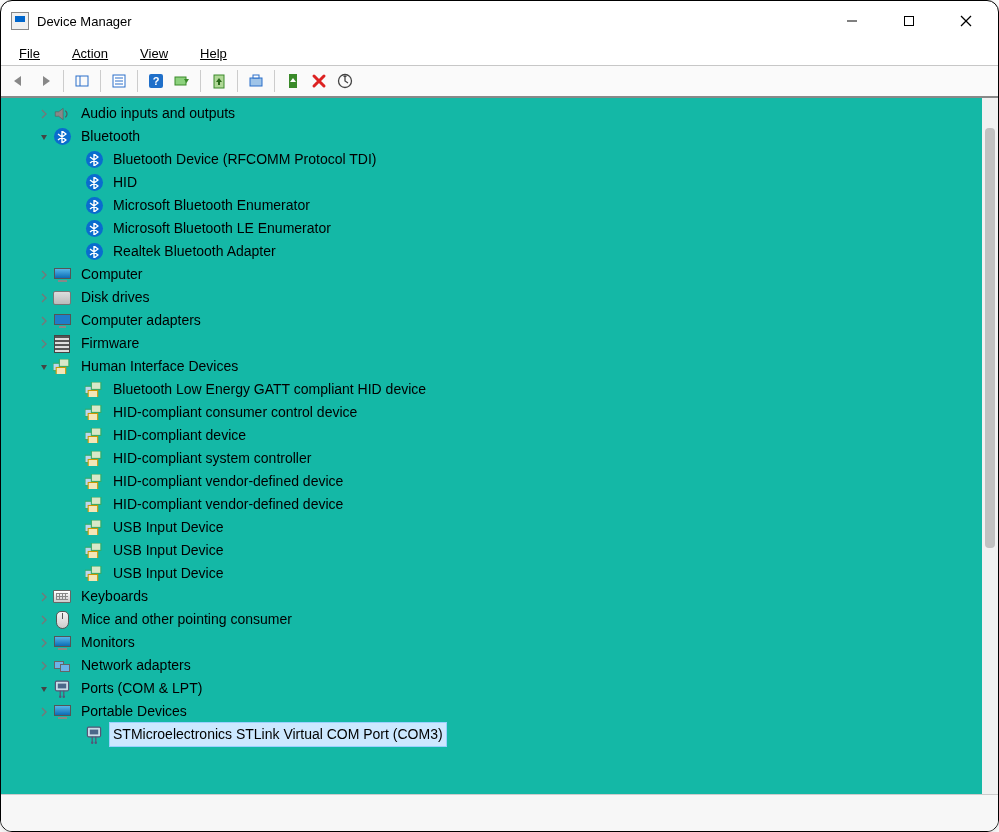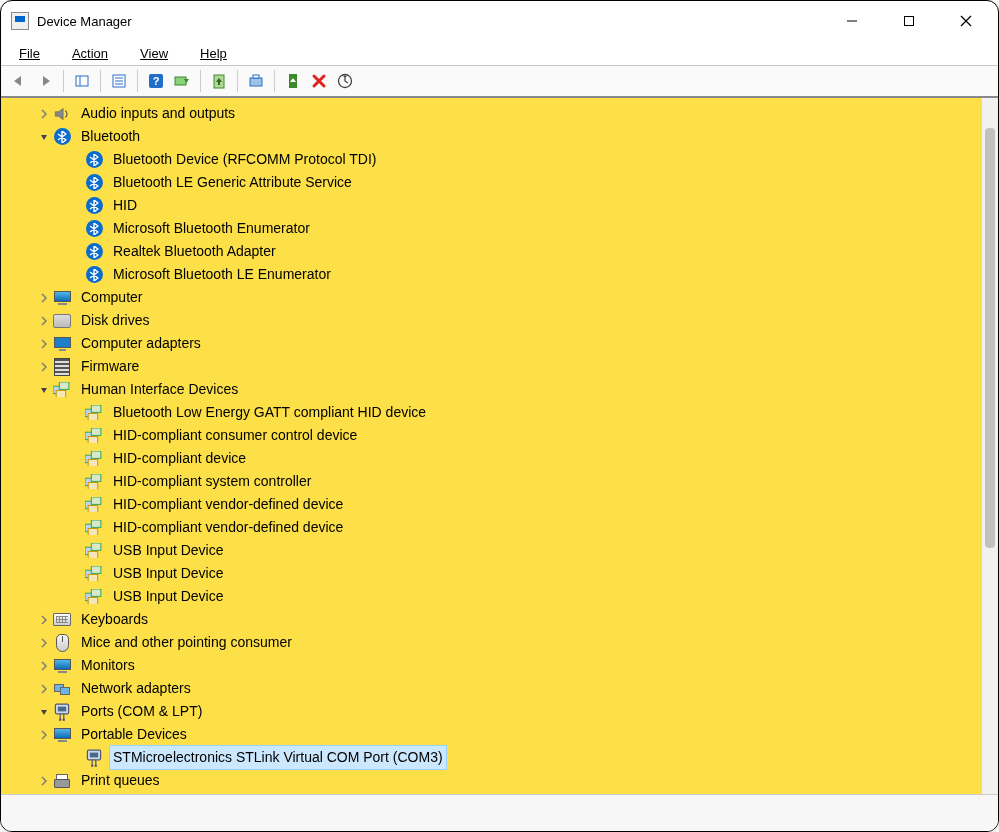--- a/index.html
+++ b/index.html
@@ -7,21 +7,21 @@
 .titlebar{height:40px;display:flex;align-items:center;padding:0 4px 0 10px}
 .titlebar .title{font-size:13px;margin-left:8px;flex:1}
 .titlebar .controls{display:flex;height:100%}
 .titlebar .controls .btn{width:57px;height:100%;display:flex;align-items:center;justify-content:center}
 .menubar{height:24px;display:flex;align-items:center;padding:0 10px;gap:16px;font-size:13px}
 .menubar .mitem{padding:2px 8px}
 .menubar .mitem span{text-decoration:underline}
 .toolbar{height:30px;border-top:1px solid #c7c7c7;border-bottom:2px solid #888;background:#fafafa;display:flex;align-items:center;padding:0 6px;gap:2px}
 .toolbar .tb{width:22px;height:22px;display:flex;align-items:center;justify-content:center;border:1px solid transparent;border-radius:2px}
 .toolbar .sep{width:1px;height:22px;background:#ccc;margin:0 4px}
-.client{flex:1;display:flex;overflow:hidden;position:relative;background:#fde047}
+.client{flex:1;display:flex;overflow:hidden;position:relative;background:#14b8a6}
 .tree{flex:1;overflow-y:auto;padding:4px 0 4px 8px}
 .scrollbar{width:16px;background:#f1f1f1;height:100%;display:flex;flex-direction:column;align-items:center}
 .scrollbar .thumb{width:10px;background:#c1c1c1;border-radius:4px;margin-top:30px;height:420px}
 .node{display:flex;align-items:center;height:23px;line-height:23px;white-space:nowrap}
 .chev{width:14px;height:14px;display:flex;align-items:center;justify-content:center;color:#666;font-size:10px;margin-right:2px}
 .chev.none{visibility:hidden}
 .icn{width:18px;height:18px;margin-right:6px;flex-shrink:0;display:flex;align-items:center;justify-content:center}
 .lbl{padding:0 3px;border:1px solid transparent}
 .lbl.sel{background:#cce8ff;border:1px solid #99d1ff}
 .d0{padding-left:28px}
@@ -205,65 +205,54 @@
         </div>
         <div class="node d1">
           <span class="chev none"></span>
           <span class="icn">
             <span class="i-bt">
               <svg viewBox="0 0 10 12">
                 <path d="M5 0 L5 12 L9 9 L1 3 M5 0 L9 3 L1 9" fill="none" stroke="#fff" stroke-width="1.4" stroke-linejoin="round"></path>
               </svg>
             </span>
           </span>
-          <span class="lbl">Bluetooth LE Generic Attribute Service</span>
+          <span class="lbl">HID</span>
         </div>
         <div class="node d1">
           <span class="chev none"></span>
           <span class="icn">
             <span class="i-bt">
               <svg viewBox="0 0 10 12">
                 <path d="M5 0 L5 12 L9 9 L1 3 M5 0 L9 3 L1 9" fill="none" stroke="#fff" stroke-width="1.4" stroke-linejoin="round"></path>
               </svg>
             </span>
           </span>
-          <span class="lbl">HID</span>
+          <span class="lbl">Microsoft Bluetooth Enumerator</span>
         </div>
         <div class="node d1">
           <span class="chev none"></span>
           <span class="icn">
             <span class="i-bt">
               <svg viewBox="0 0 10 12">
                 <path d="M5 0 L5 12 L9 9 L1 3 M5 0 L9 3 L1 9" fill="none" stroke="#fff" stroke-width="1.4" stroke-linejoin="round"></path>
               </svg>
             </span>
           </span>
-          <span class="lbl">Microsoft Bluetooth Enumerator</span>
+          <span class="lbl">Microsoft Bluetooth LE Enumerator</span>
         </div>
         <div class="node d1">
           <span class="chev none"></span>
           <span class="icn">
             <span class="i-bt">
               <svg viewBox="0 0 10 12">
                 <path d="M5 0 L5 12 L9 9 L1 3 M5 0 L9 3 L1 9" fill="none" stroke="#fff" stroke-width="1.4" stroke-linejoin="round"></path>
               </svg>
             </span>
           </span>
           <span class="lbl">Realtek Bluetooth Adapter</span>
-        </div>
-        <div class="node d1">
-          <span class="chev none"></span>
-          <span class="icn">
-            <span class="i-bt">
-              <svg viewBox="0 0 10 12">
-                <path d="M5 0 L5 12 L9 9 L1 3 M5 0 L9 3 L1 9" fill="none" stroke="#fff" stroke-width="1.4" stroke-linejoin="round"></path>
-              </svg>
-            </span>
-          </span>
-          <span class="lbl">Microsoft Bluetooth LE Enumerator</span>
         </div>
         <div class="node d0">
           <span class="chev">
             <svg width="10" height="10">
               <path d="M3 1 L7 5 L3 9" fill="none" stroke="#777" stroke-width="1.4"></path>
             </svg>
           </span>
           <span class="icn">
             <span class="i-mon"></span>
           </span>
@@ -496,31 +485,20 @@
               <rect x="2" y="1" width="11" height="8" rx="1" fill="#c8dce8" stroke="#557"></rect>
               <rect x="4" y="3" width="7" height="4" fill="#4b688a"></rect>
               <line x1="6" y1="9" x2="6" y2="14" stroke="#557"></line>
               <line x1="9" y1="9" x2="9" y2="14" stroke="#557"></line>
               <circle cx="6" cy="14" r="1" fill="#557"></circle>
               <circle cx="9" cy="14" r="1" fill="#557"></circle>
             </svg>
           </span>
           <span class="lbl sel">STMicroelectronics STLink Virtual COM Port (COM3)</span>
         </div>
-        <div class="node d0">
-          <span class="chev">
-            <svg width="10" height="10">
-              <path d="M3 1 L7 5 L3 9" fill="none" stroke="#777" stroke-width="1.4"></path>
-            </svg>
-          </span>
-          <span class="icn">
-            <span class="i-prn"></span>
-          </span>
-          <span class="lbl">Print queues</span>
-        </div>
       </div>
     <div class="scrollbar">
         <div class="thumb"></div>
       </div>
   </div>
 
   <div class="footer"></div>
 </div>
 
 </body></html>

